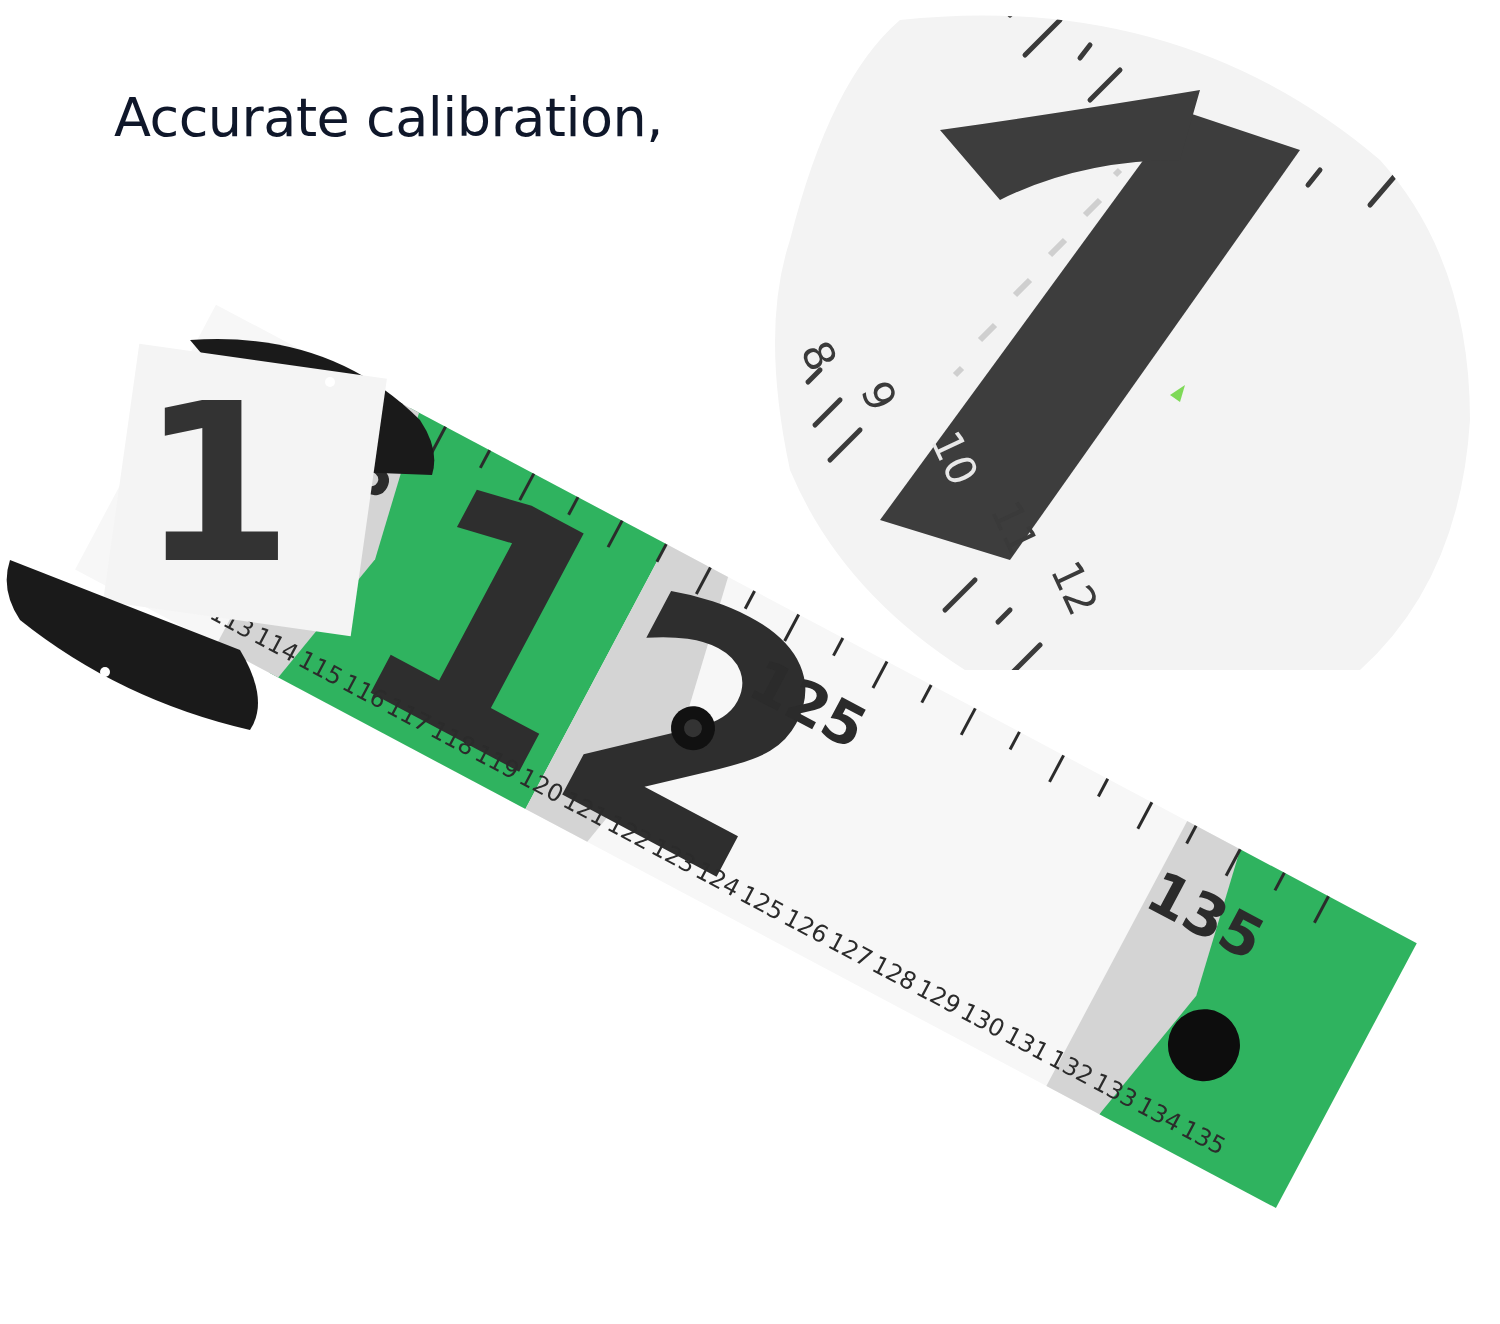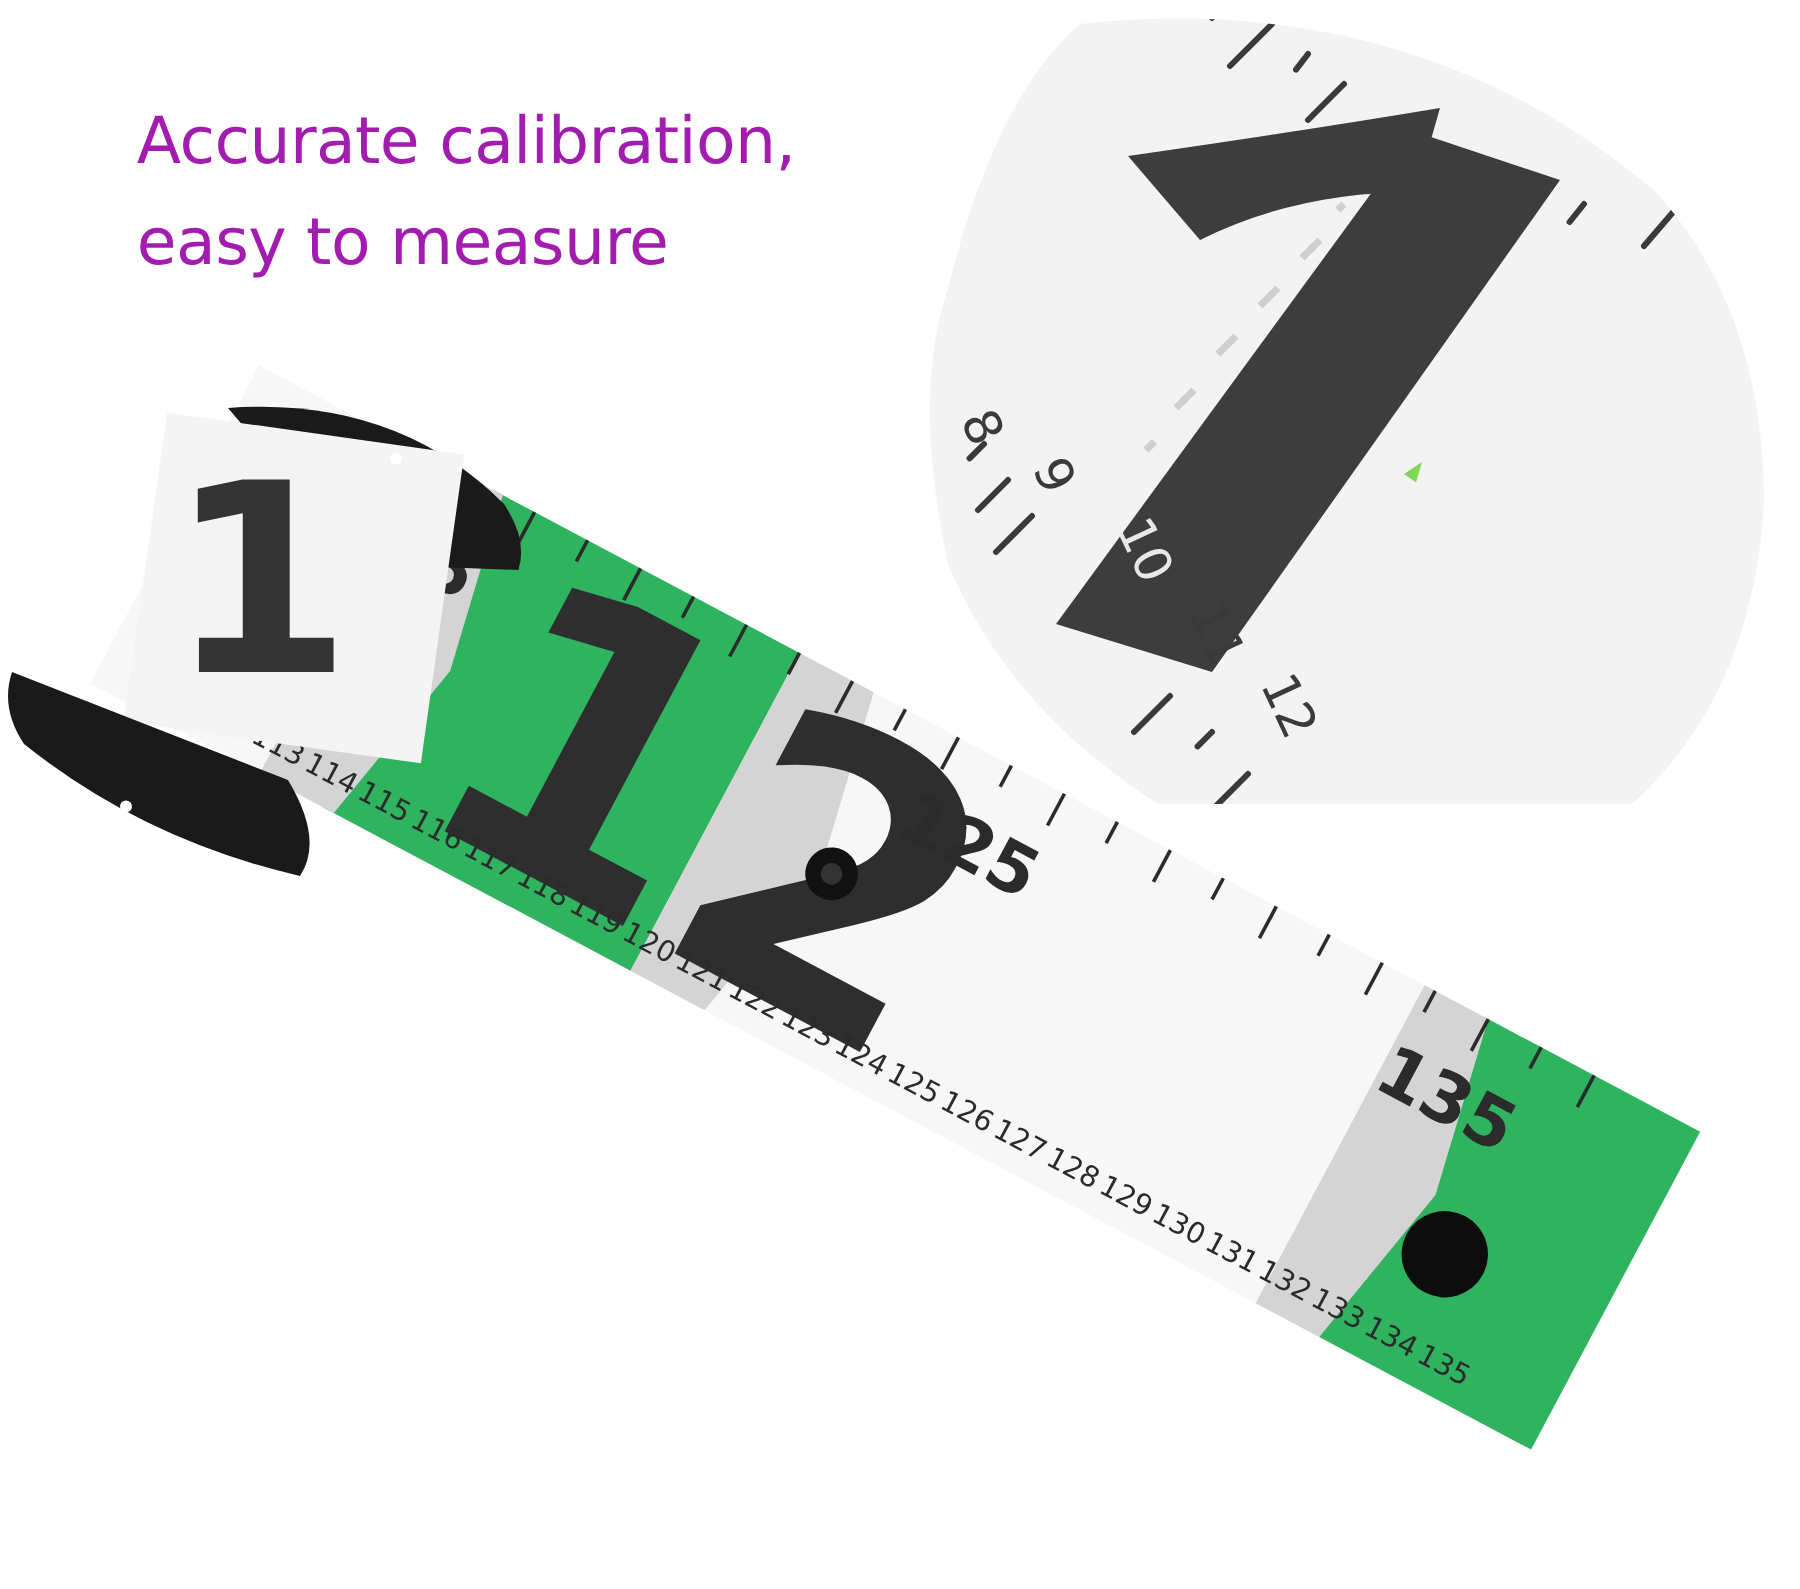--- a/index.html
+++ b/index.html
@@ -1,27 +1,26 @@
 <!DOCTYPE html>
 <html><head>
   <meta charset="utf-8">
   <style>
     html, body { margin: 0; padding: 0; background: #ffffff; }
     body { width: 1500px; height: 1324px; position: relative; overflow: hidden; font-family: "Liberation Sans", "DejaVu Sans", sans-serif; }
-    .caption { position: absolute; left: 114px; top: 76px; font-size: 54px; line-height: 84px; color: #a21caf; font-family: "DejaVu Sans", "Liberation Sans", sans-serif; letter-spacing: -0.5px; }
+    .caption { position: absolute; left: 114px; top: 76px; font-size: 54px; line-height: 84px; color: #0f172a; font-family: "DejaVu Sans", "Liberation Sans", sans-serif; letter-spacing: -0.5px; }
     .caption div { white-space: nowrap; }
     .scene { position: absolute; left: 0; top: 0; width: 1500px; height: 1324px; }
     svg text { font-family: "DejaVu Sans", "Liberation Sans", sans-serif; }
   </style>
 </head>
 <body>
 
 <div class="caption">
   <div>Accurate calibration,</div>
-  <div>easy to measure</div>
 </div>
 
 <svg class="scene" viewBox="0 0 1500 1324">
   <defs>
     <clipPath id="magClip">
       <path d="M900 20 Q1180 -10 1380 160 Q1470 260 1470 420 Q1460 580 1360 670 L965 670 Q840 590 790 470 Q760 330 790 240 Q830 80 900 20 Z"></path>
     </clipPath>
   </defs>
 
   <g>

